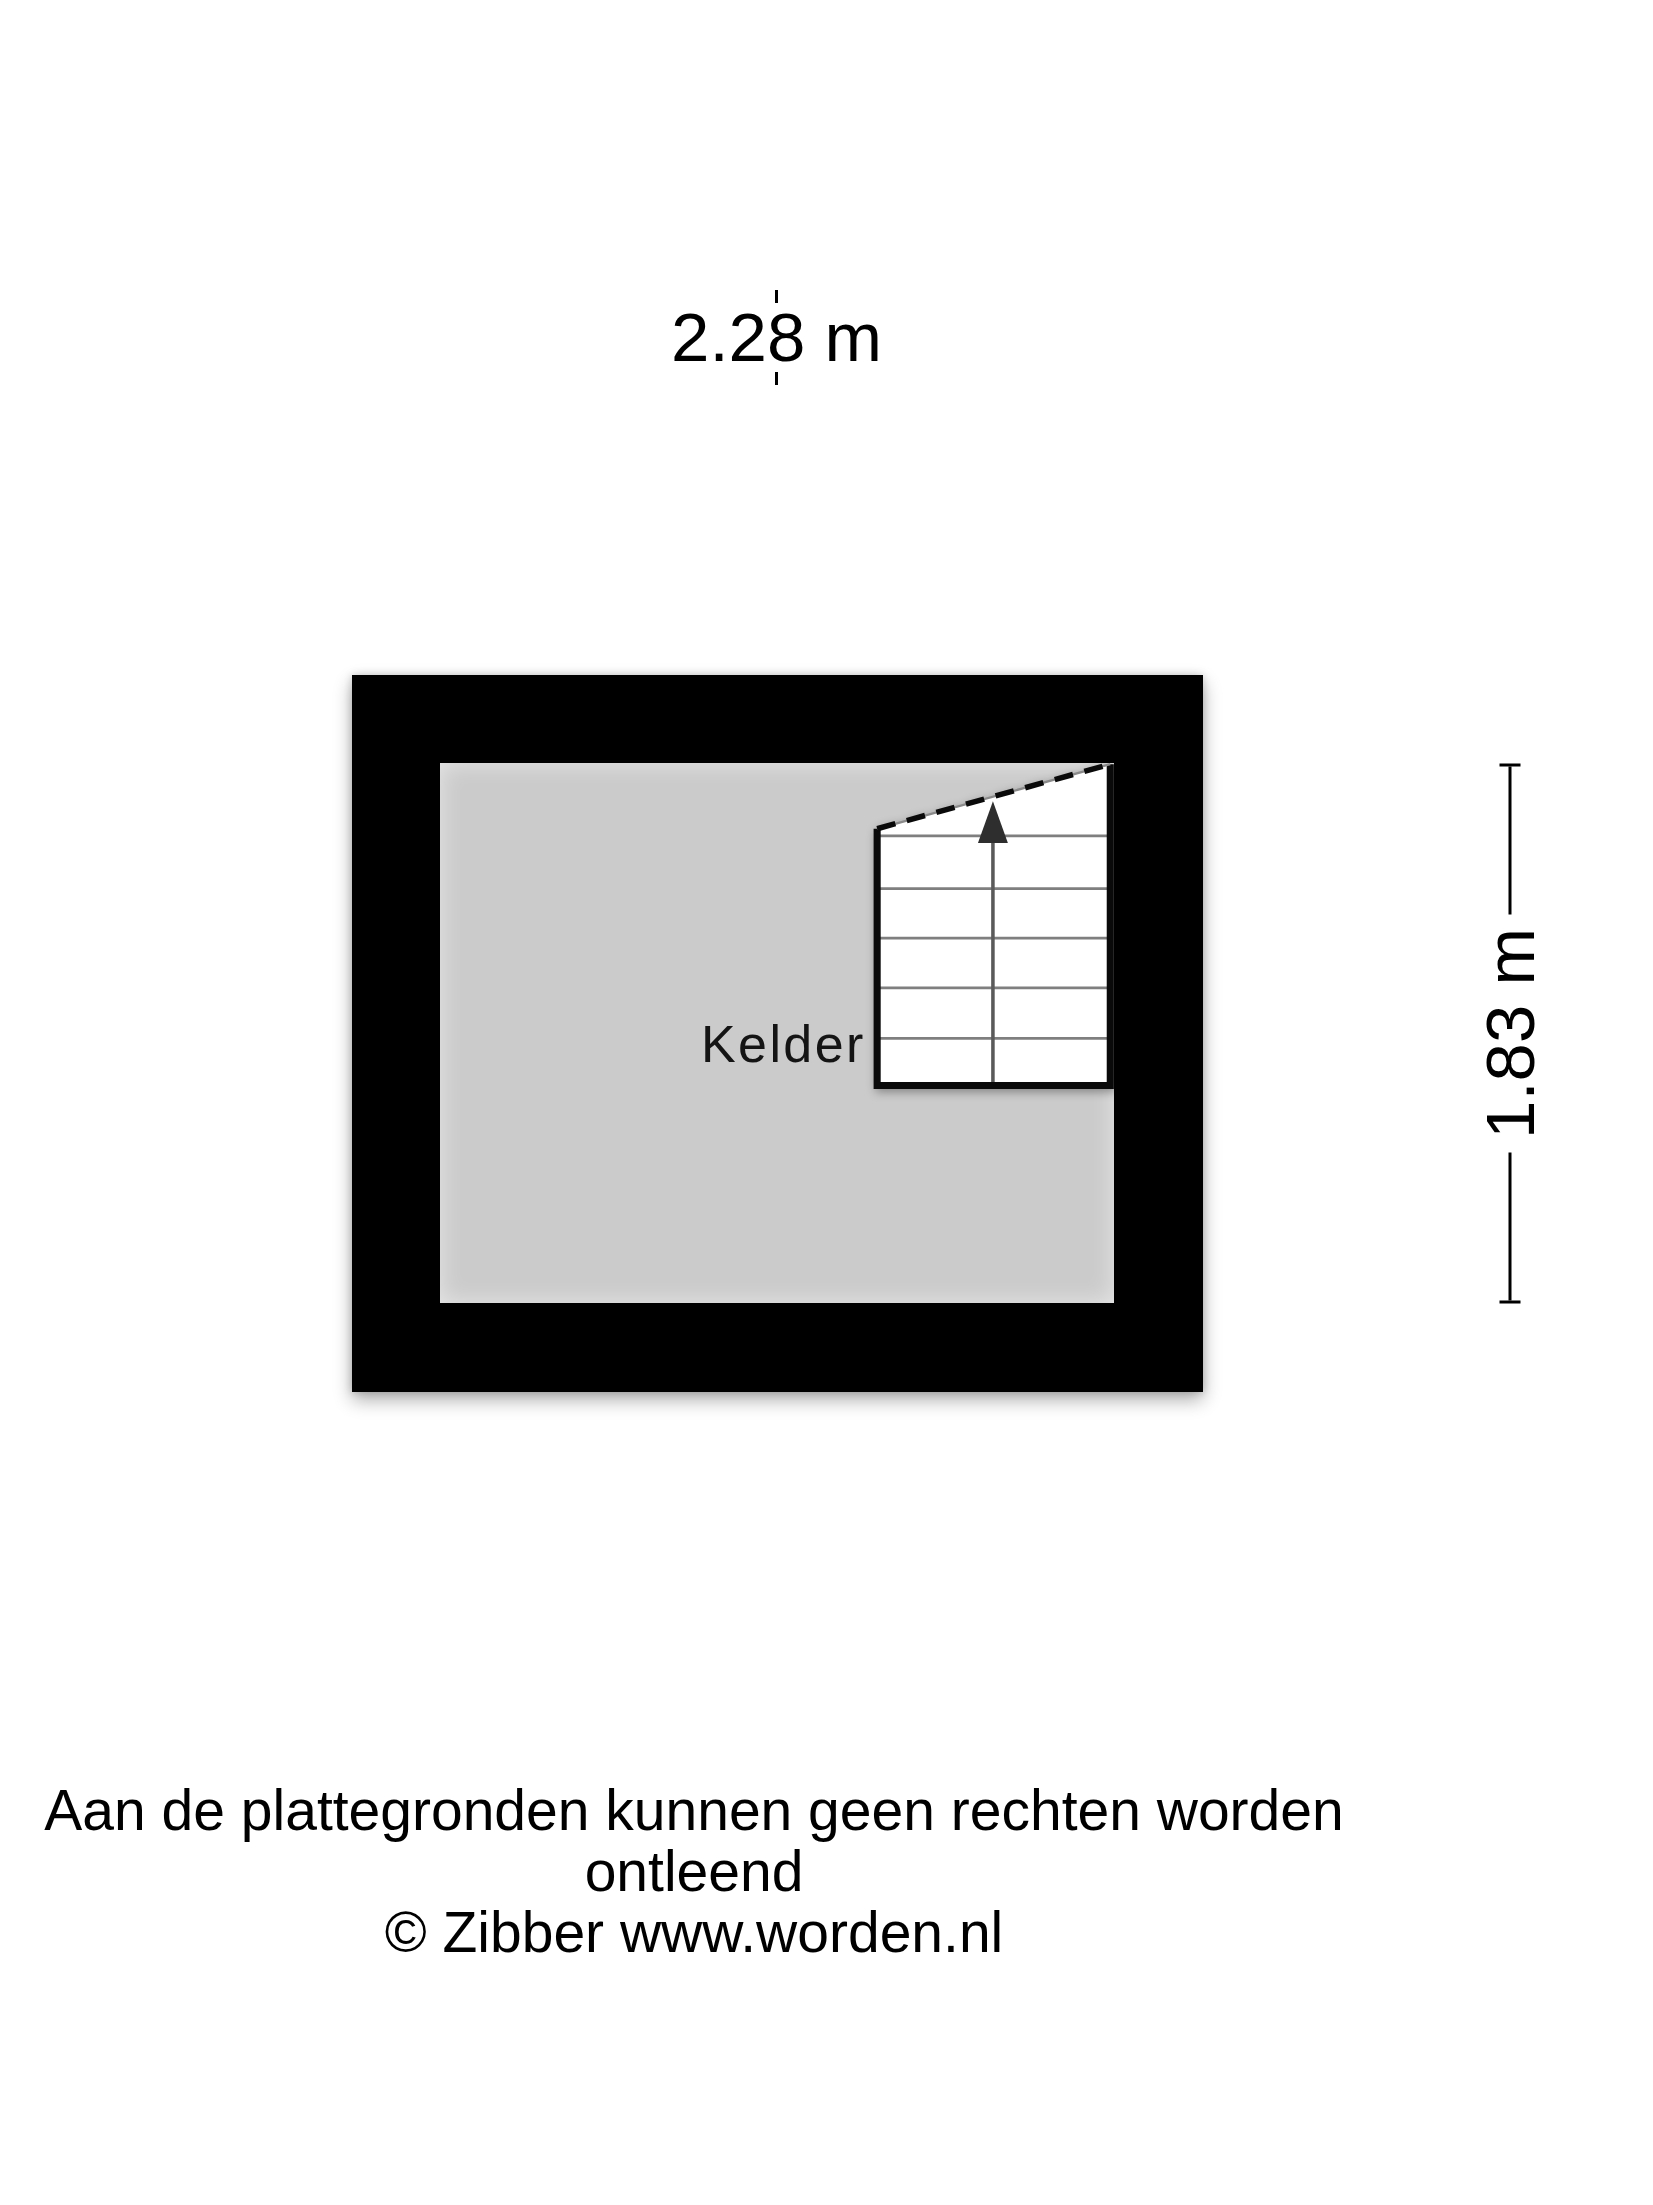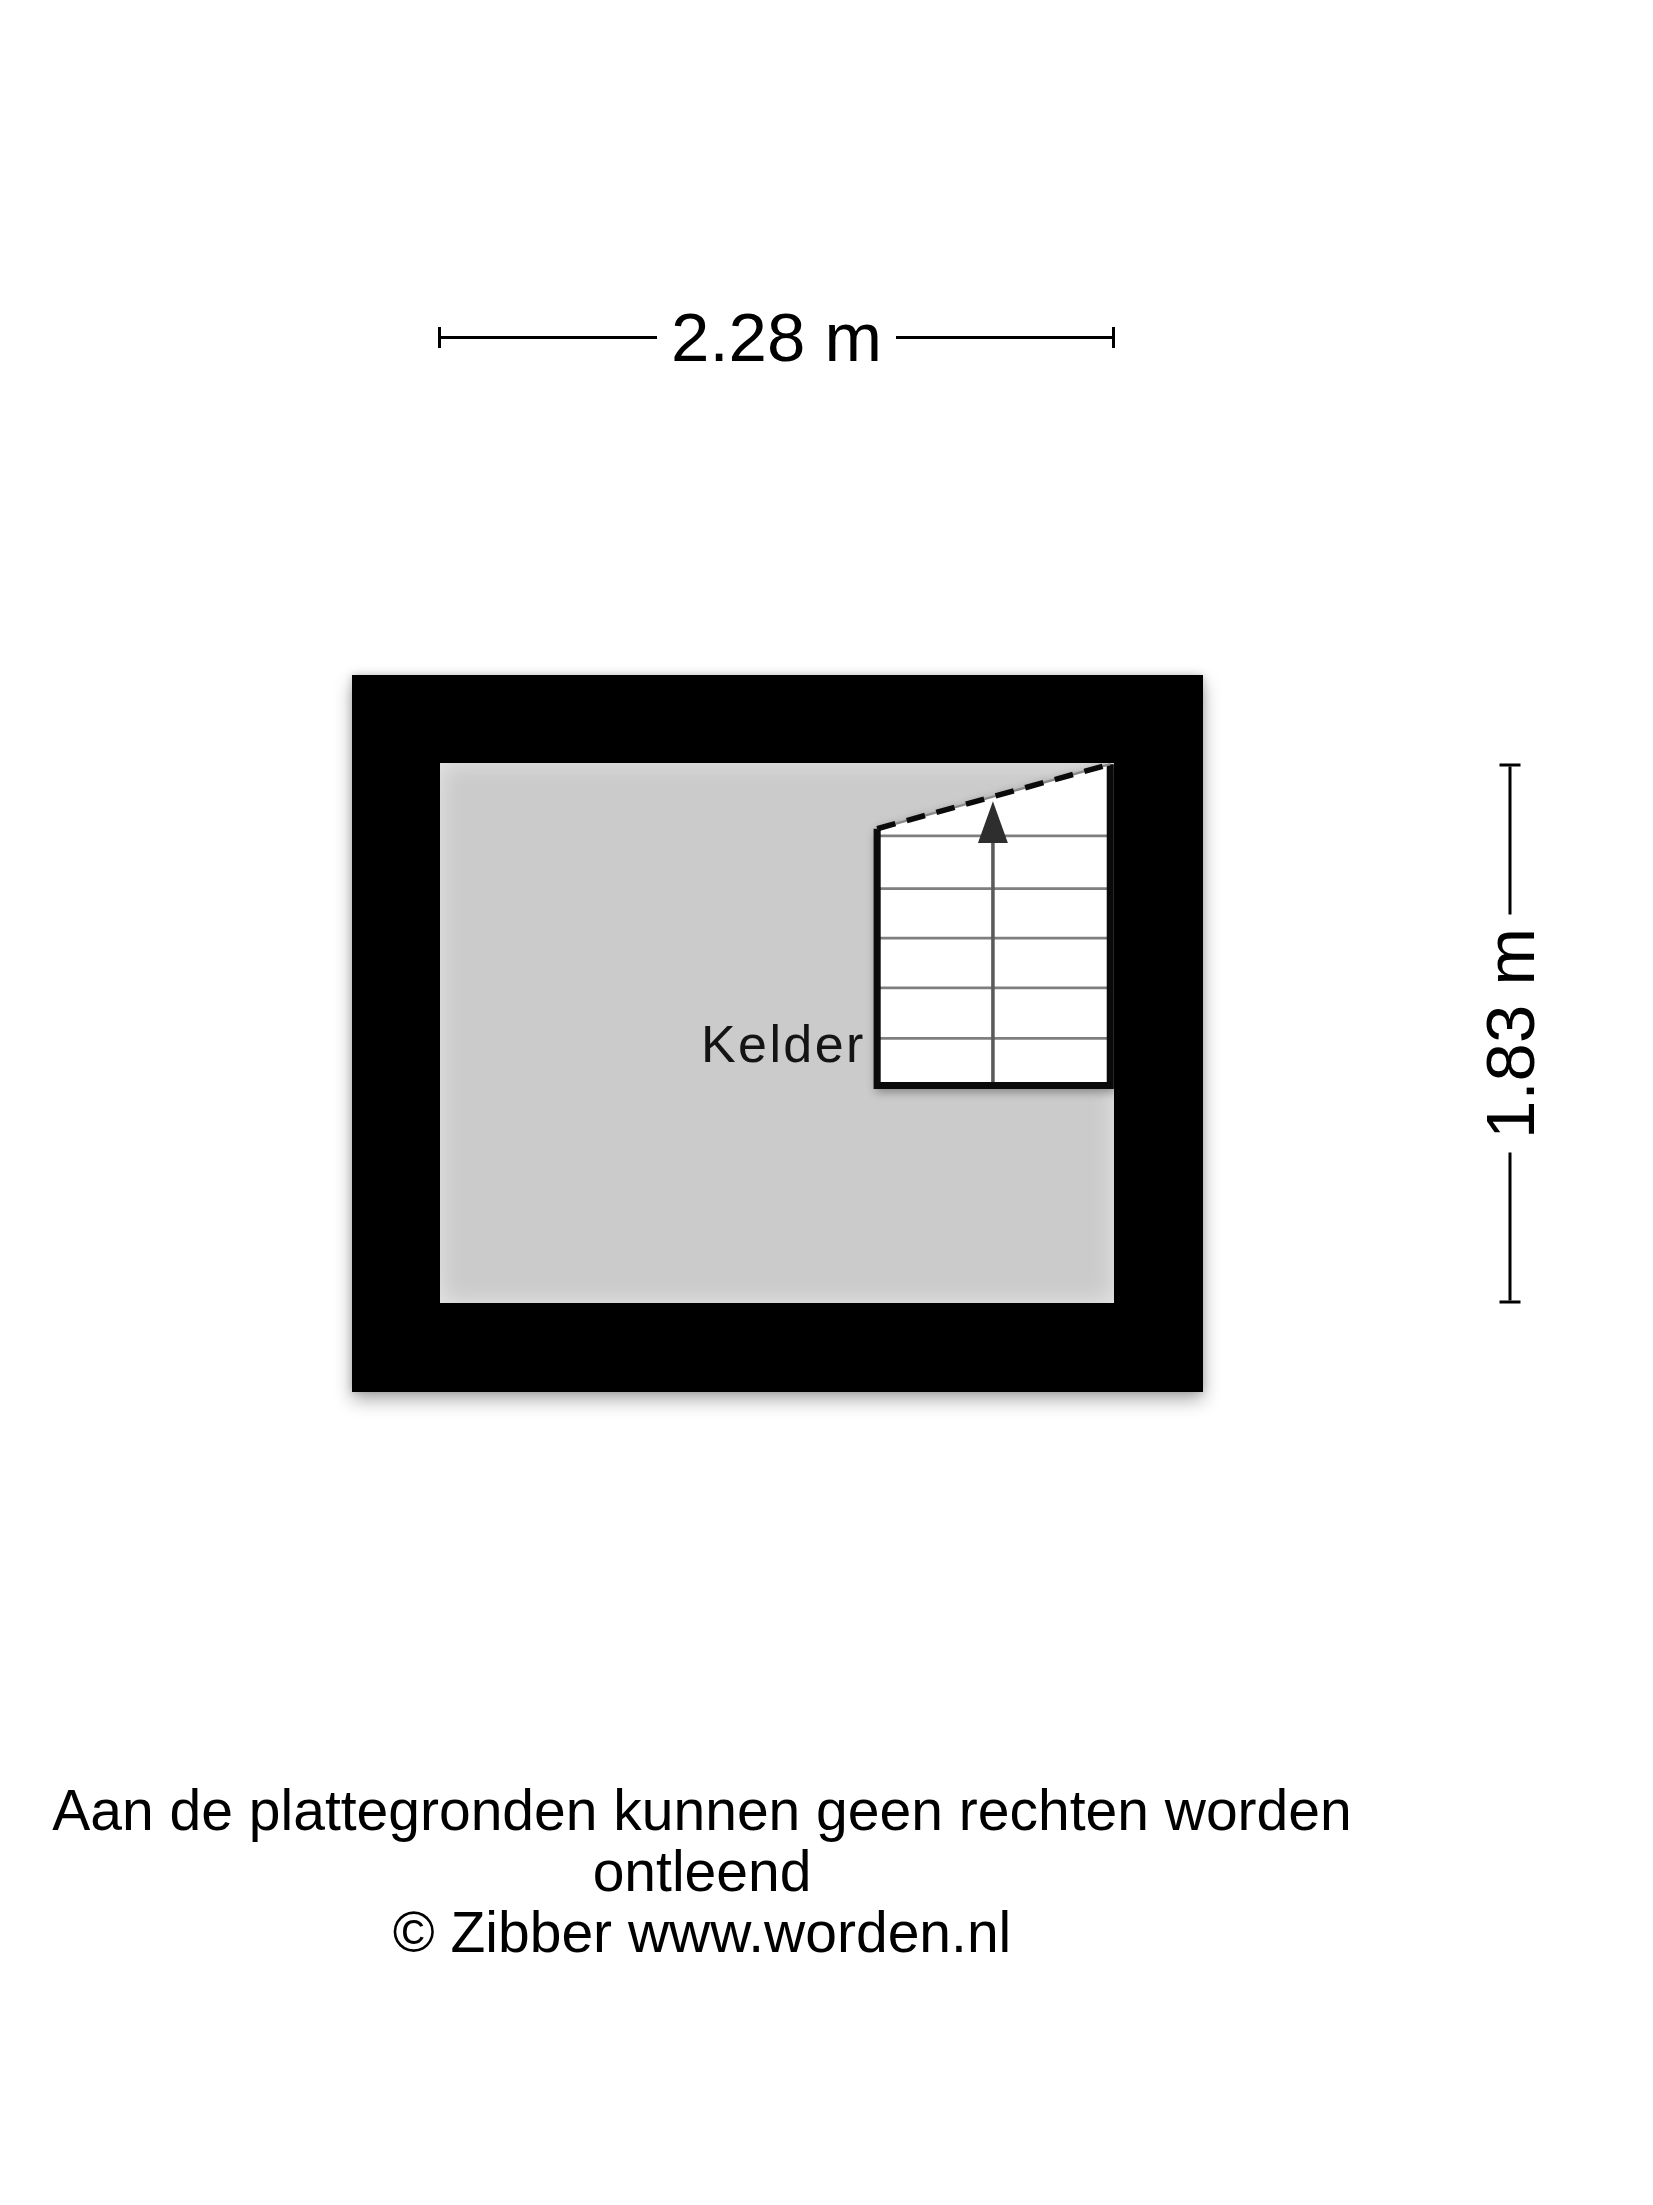--- a/index.html
+++ b/index.html
@@ -37,20 +37,21 @@
     font-size: 69px;
     line-height: 1;
     padding: 0 14px;
     white-space: nowrap;
     color: var(--text, #000);
   }
   .dim-h {
     left: 438px;
     top: 290px;
     width: 677px;
+    flex-direction: column;
   }
   .dim-v {
     left: 1240px;
     top: 986px;
     width: 540px;
     transform: rotate(-90deg);
   }
 
   
   .plan {
@@ -95,21 +96,21 @@
   .tread         { stroke: var(--tread-line, #7f7f7f); stroke-width: 3.5; }
   .stem          { stroke: var(--stem, #5a5a5a); stroke-width: 4.5; }
   .arrow-head    { fill: var(--arrow, #2e2e2e); stroke: none; }
   .stairs-border { stroke: var(--stairs-border, #0a0a0a); stroke-width: 9; fill: none; }
   .slant-base    { stroke: #8a8a8a; stroke-width: 3; }
   .slant-dash    { stroke: var(--stairs-border, #0a0a0a); stroke-width: 7; stroke-dasharray: 24 15; }
 
   
   .footer {
     position: absolute;
-    left: 8px;
+    left: 0;
     top: 1780px;
     width: 1388px;
     text-align: center;
     font-size: 57px;
     line-height: 61px;
     color: var(--text, #000);
   }
 </style>
 </head>
 <body>

